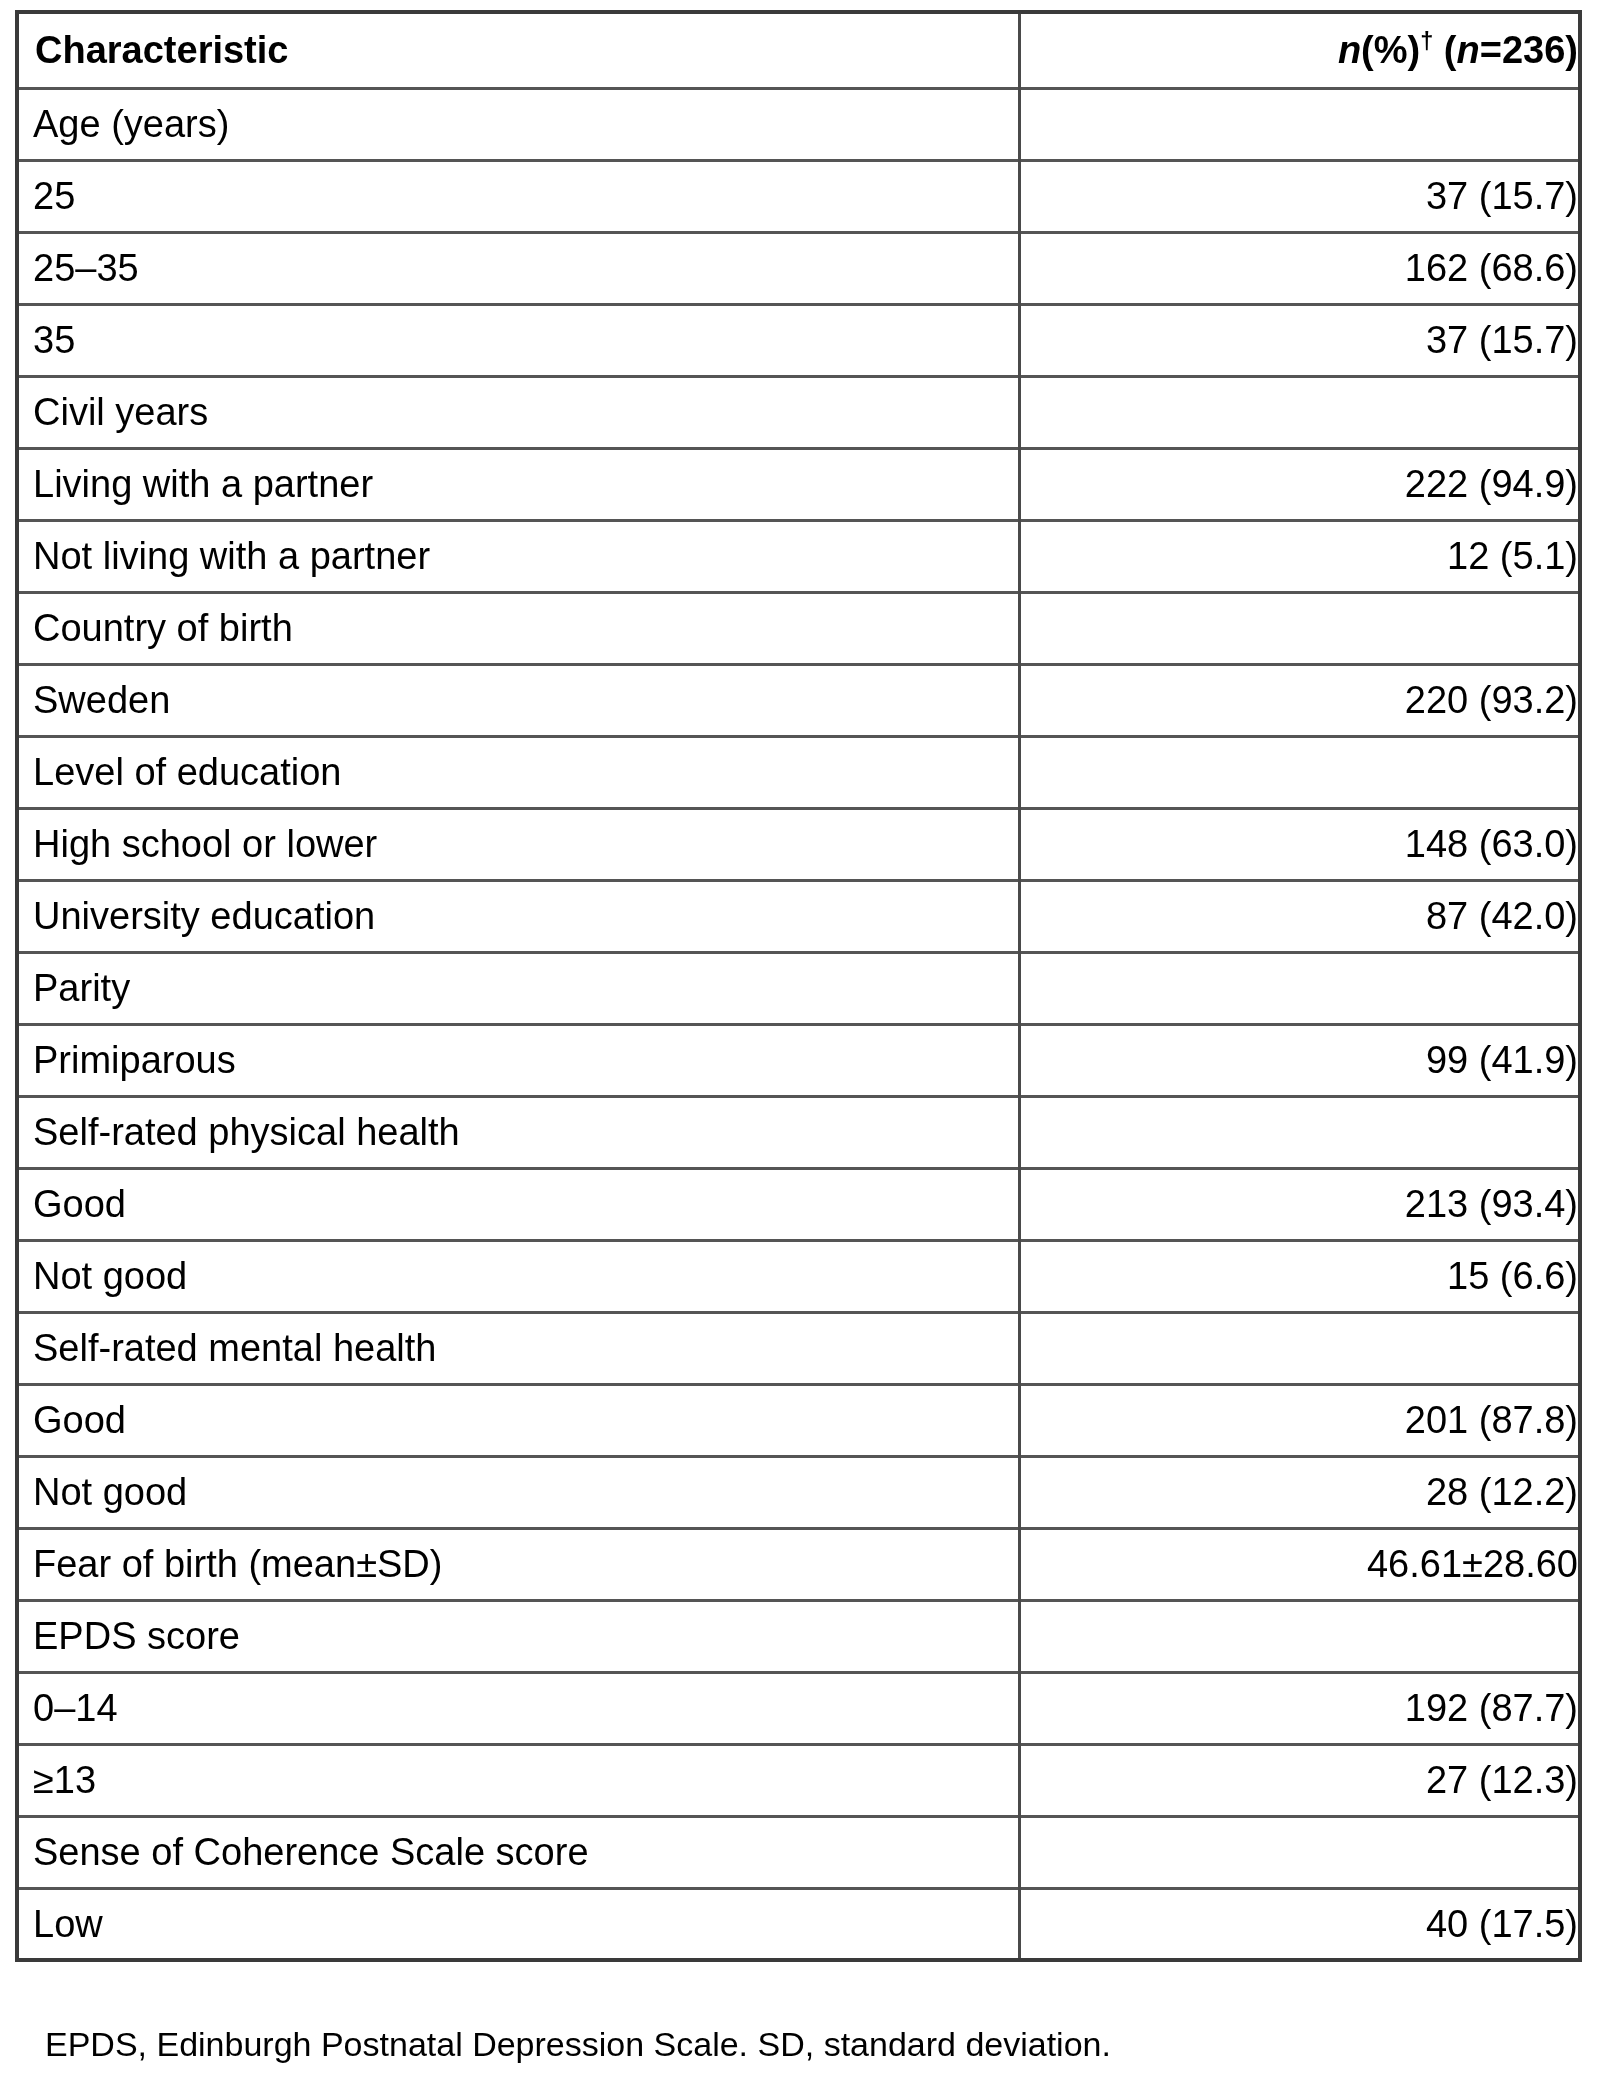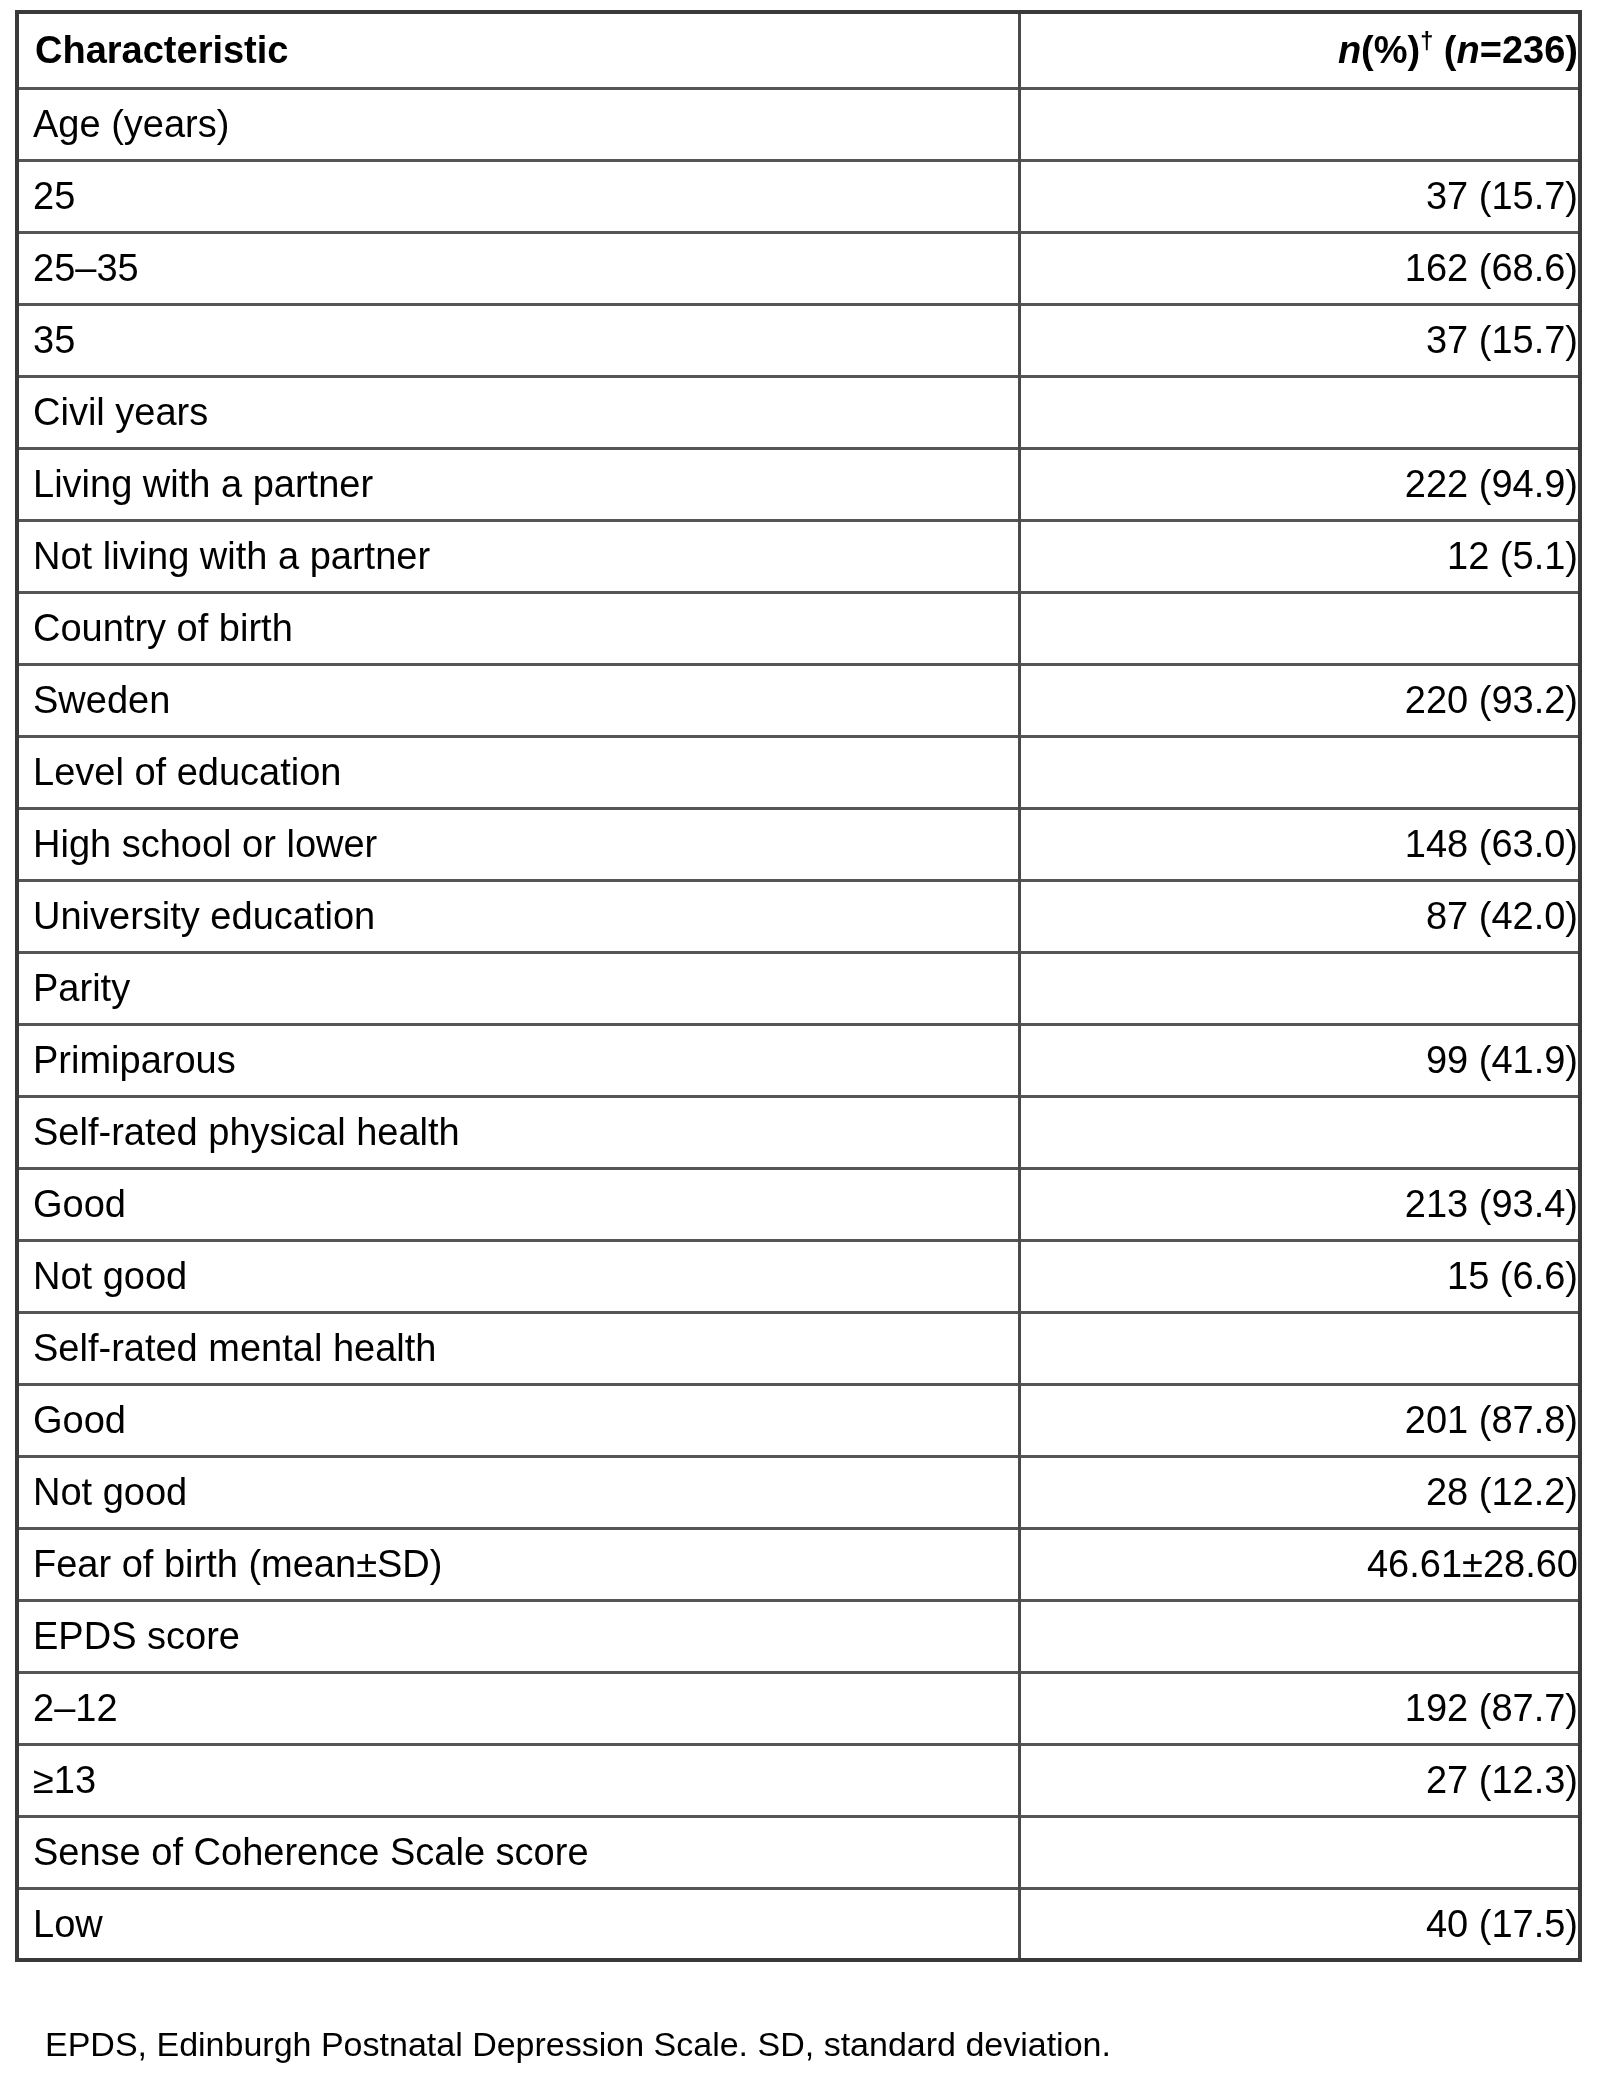--- a/index.html
+++ b/index.html
@@ -215,21 +215,21 @@
           </tr>
           <tr>
             <td class="label section">Fear of birth (mean±SD)</td>
             <td class="val">46.61±28.60</td>
           </tr>
           <tr>
             <td class="label section">EPDS score</td>
             <td class="val empty"></td>
           </tr>
           <tr>
-            <td class="label sub">2–12</td>
+            <td class="label sub">0–14</td>
             <td class="val">192 (87.7)</td>
           </tr>
           <tr>
             <td class="label sub">≥13</td>
             <td class="val">27 (12.3)</td>
           </tr>
           <tr>
             <td class="label section">Sense of Coherence Scale score</td>
             <td class="val empty"></td>
           </tr>

